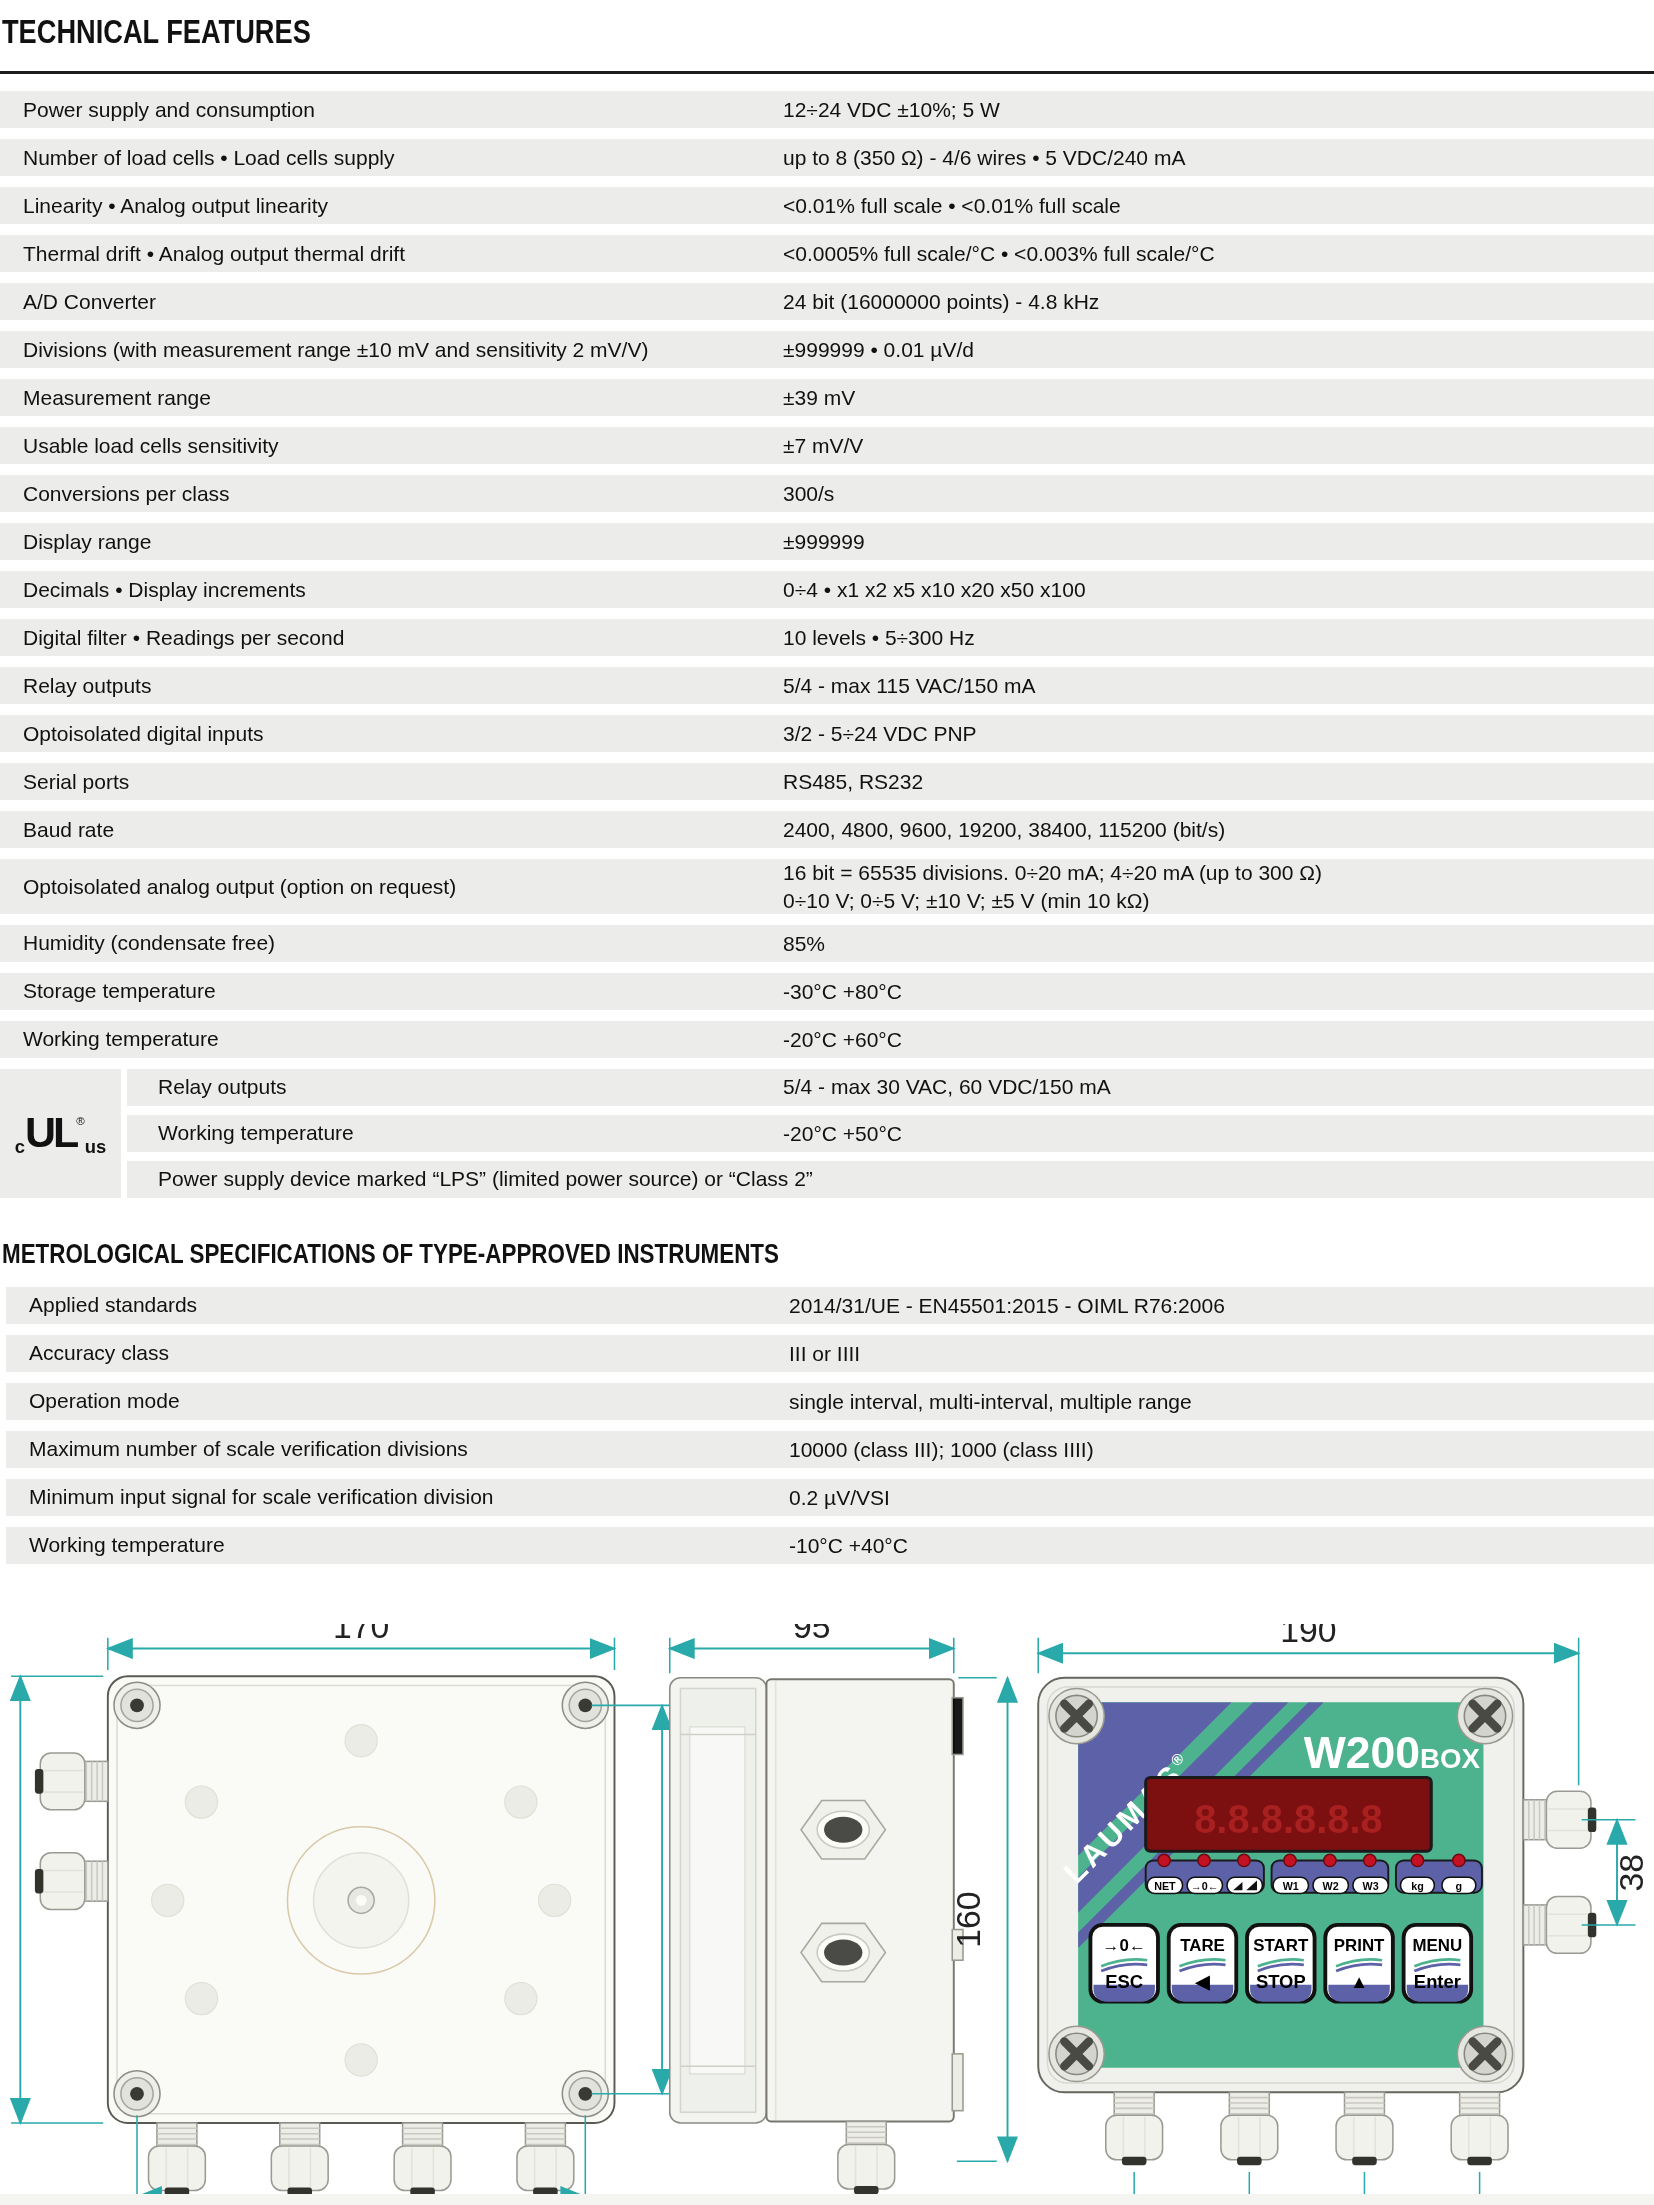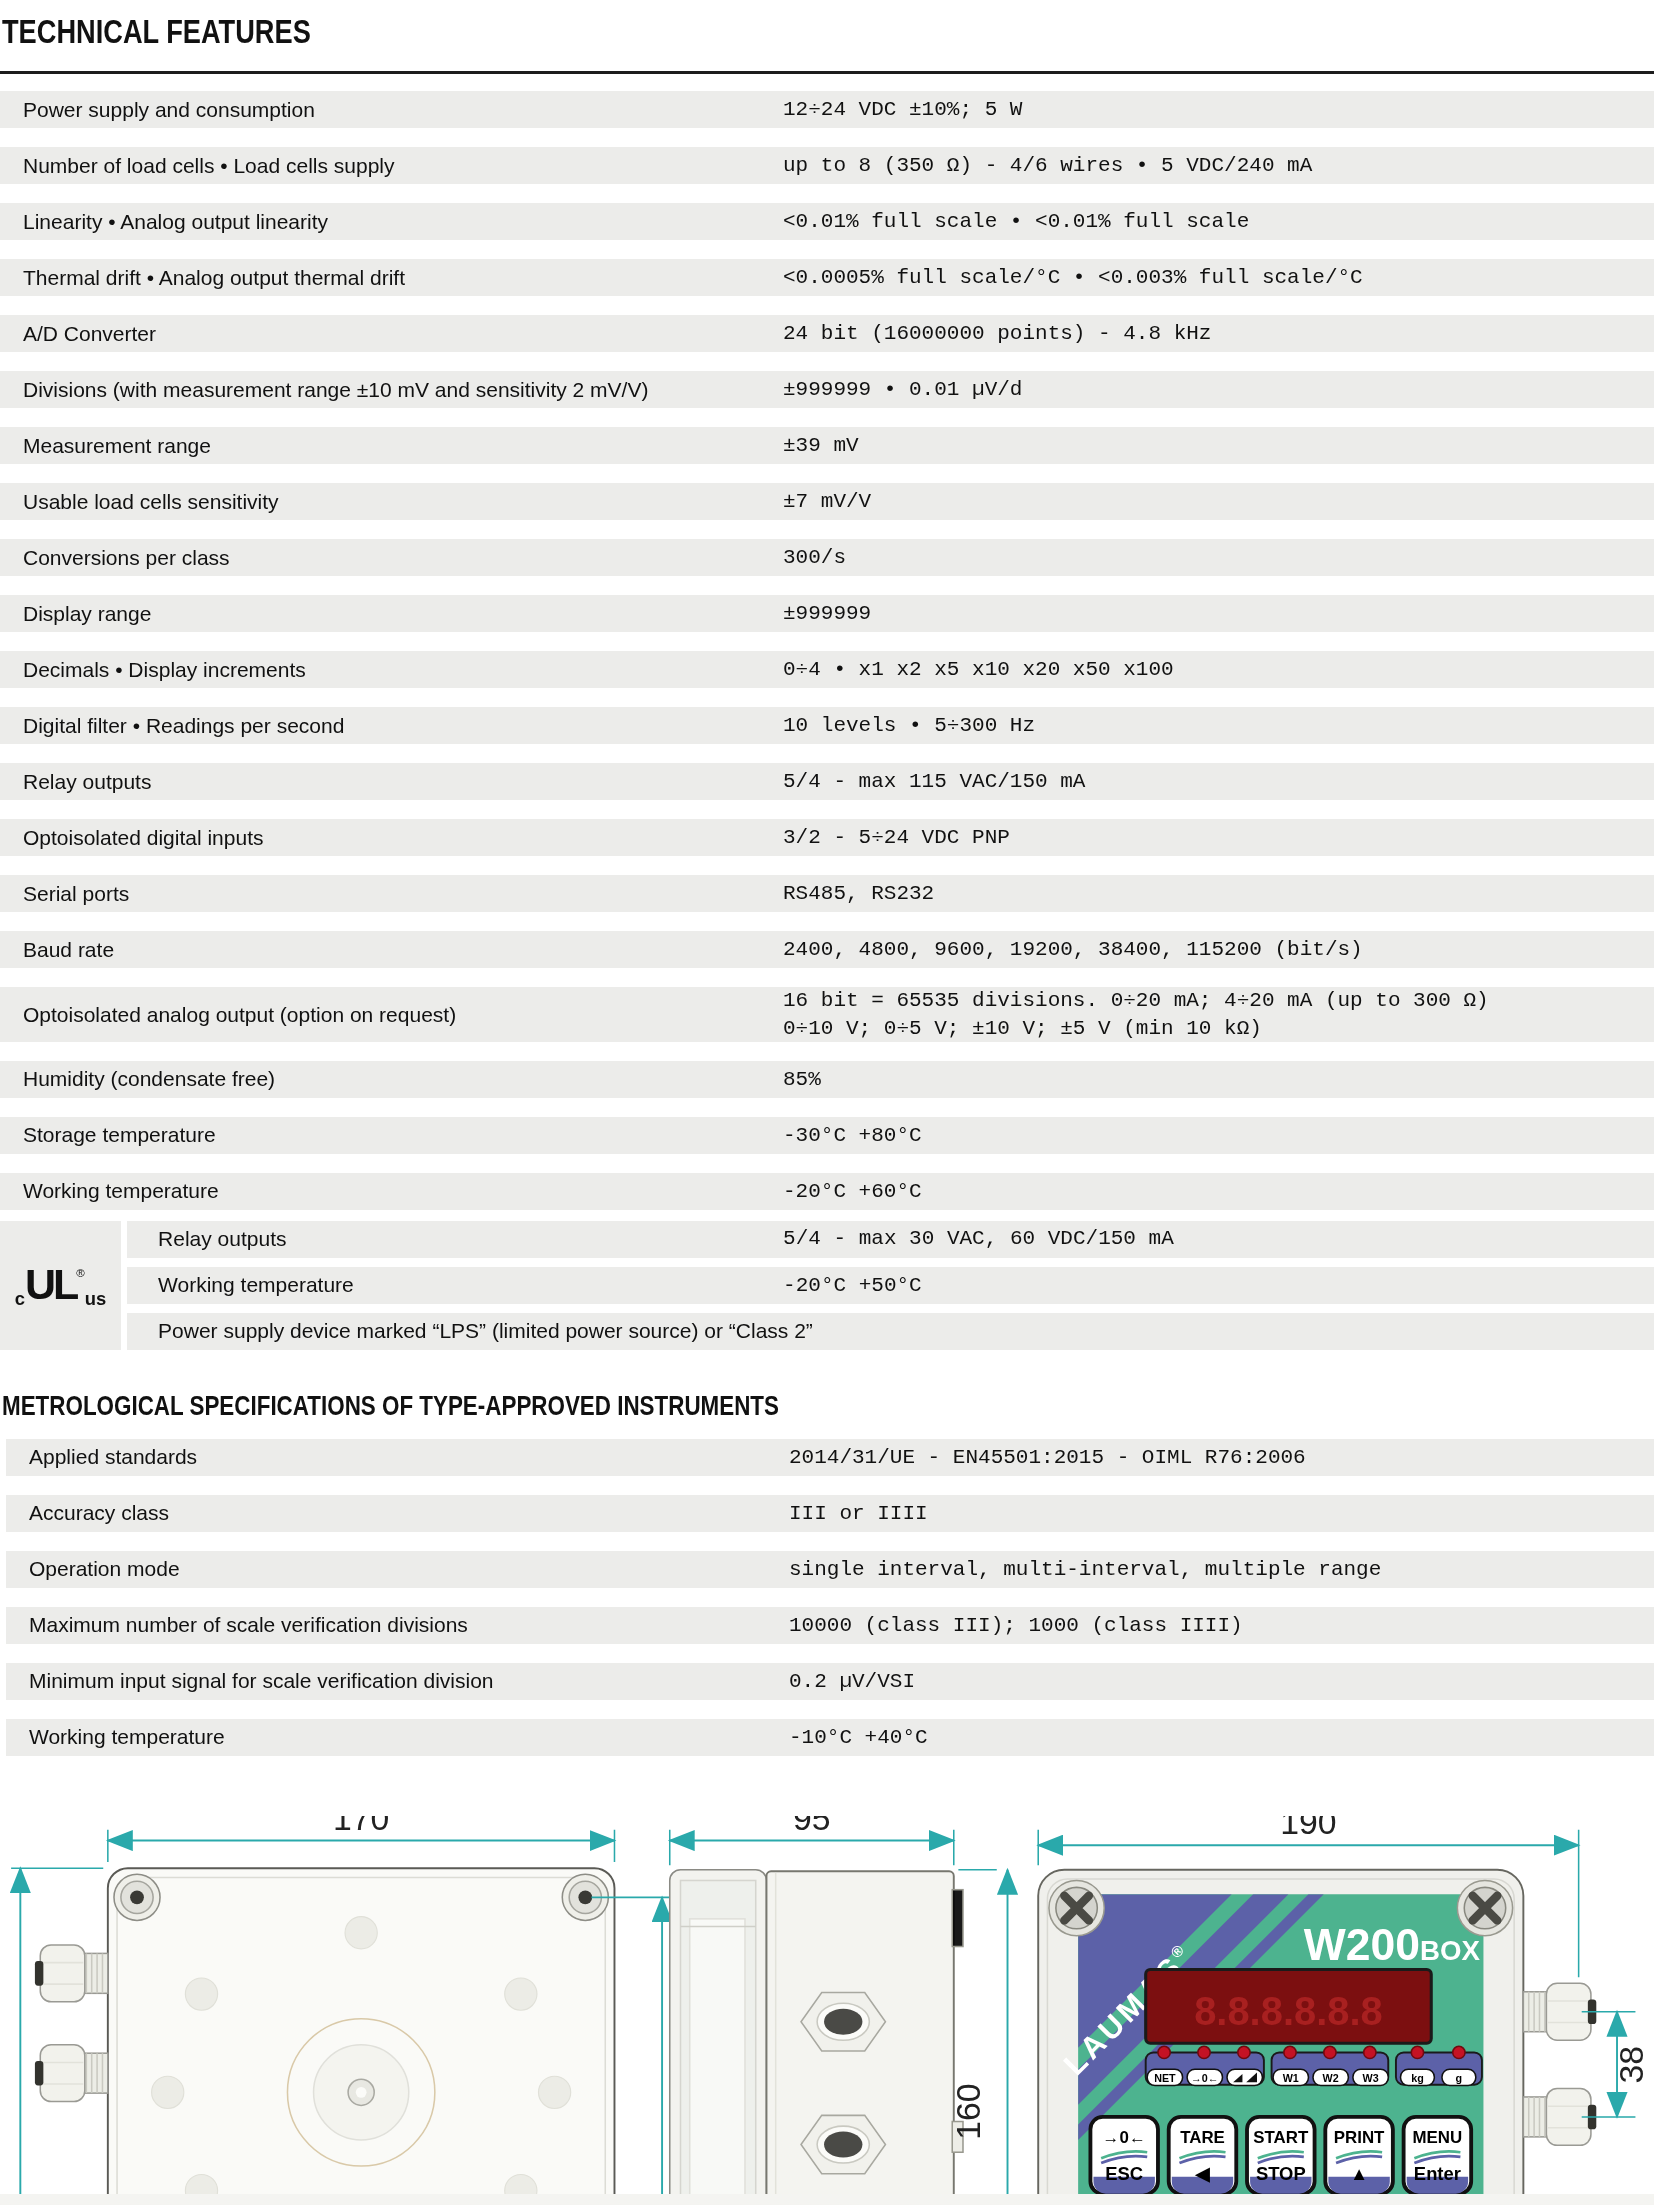--- a/index.html
+++ b/index.html
@@ -6,29 +6,29 @@
   body{
     width:1655px;height:2205px;overflow:hidden;background:#ffffff;
     font-family:"Liberation Sans",sans-serif;color:#111;position:relative;
   }
   .page-pad{padding:14px 0 0 0;}
   .doc-title{
     font-weight:bold;font-size:34px;line-height:1.05;white-space:nowrap;
     transform:scaleX(.8);transform-origin:left center;margin-left:1.5px;
   }
   .rule{height:3.1px;background:#1c1c1c;margin-top:21.5px;}
-  .spec-table{display:flex;flex-direction:column;gap:19px;margin-top:17px;}
+  .spec-table{display:flex;flex-direction:column;gap:11px;margin-top:17px;}
   .spec-row{
     background:#ececea;min-height:37px;display:flex;align-items:center;
   }
   .spec-label{
     flex:none;width:783px;padding-left:23px;box-sizing:border-box;
     font-size:21px;line-height:1.15;
   }
-  .spec-value{font-size:21px;line-height:1.3;white-space:pre-line;padding-right:7.7px;font-family:Liberation Mono, monospace;}
+  .spec-value{font-size:21px;line-height:1.3;white-space:pre-line;padding-right:7.7px;}
   
   .ul-section{display:flex;gap:6.1px;margin-top:10.7px;}
   .ul-box{
     flex:none;width:121px;background:#ececea;display:flex;
     align-items:center;justify-content:center;
   }
   .ul-badge{white-space:nowrap;color:#111;text-align:center;}
   .ul-c{font-size:18.4px;font-weight:bold;vertical-align:-10.7px;}
   .ul-main{font-size:43px;font-weight:800;letter-spacing:-3.1px;vertical-align:-4.6px;}
   .ul-reg{font-size:11.5px;vertical-align:17px;}

